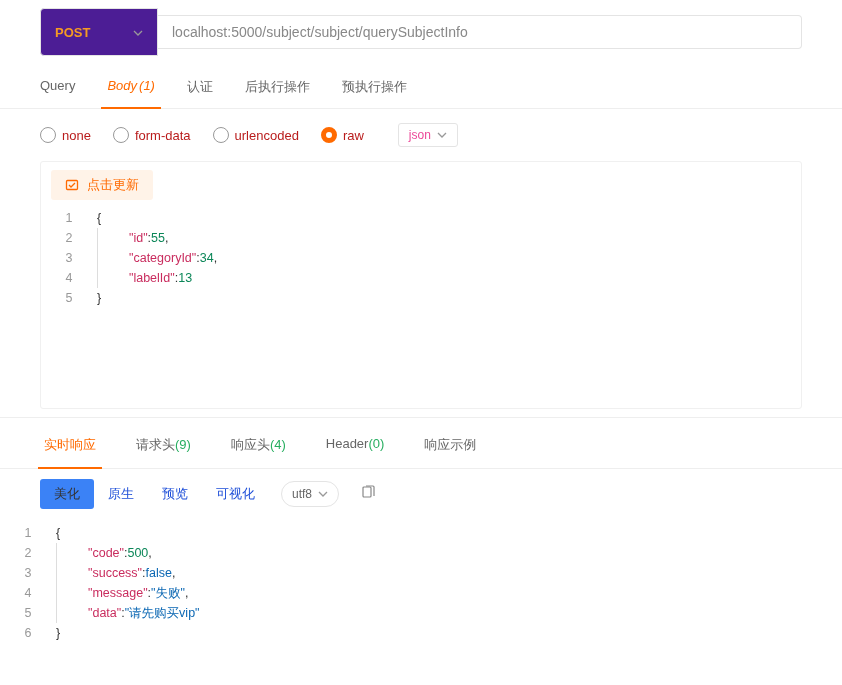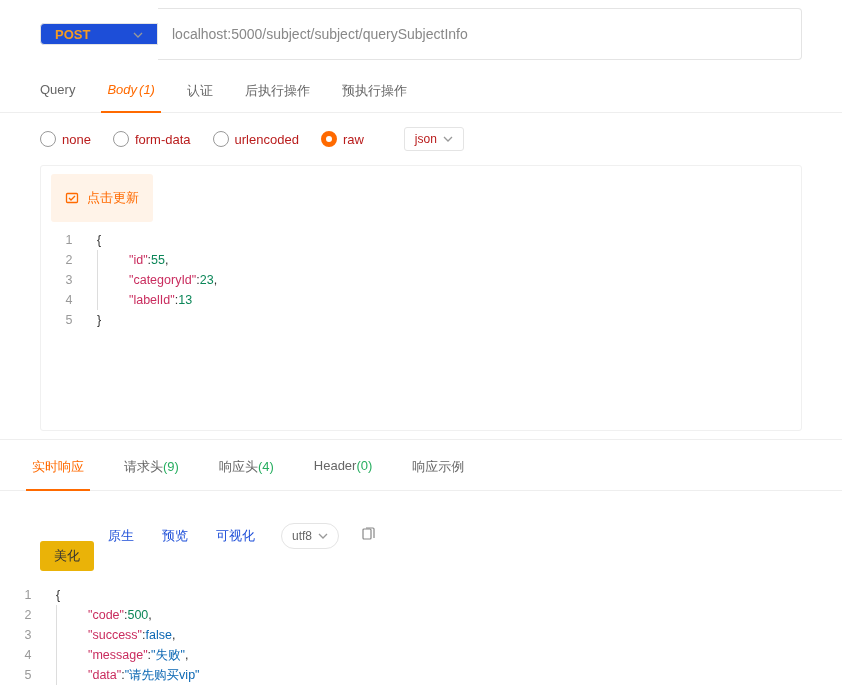--- a/index.html
+++ b/index.html
@@ -19,41 +19,41 @@
       padding: 8px 40px 12px 40px;
       gap: 0;
       align-items: center;
     }
     .method-select {
       display: flex;
       align-items: center;
       border: 1px solid #e4e4e4;
       border-radius: 4px 0 0 4px;
       padding: 8px 14px;
-      background: #1d4ed8;
-      height: 22px;
+      background: #4c1d95;
+      height: 48px;
       min-width: 118px;
       justify-content: space-between;
     }
     .method-label {
       font-weight: 700;
       color: #f59a23;
       font-size: 13px;
     }
     .method-arrow {
       color: #999;
       font-size: 10px;
     }
     .url-input {
       flex: 1;
       border: 1px solid #e4e4e4;
       border-left: none;
       border-radius: 0 4px 4px 0;
       padding: 8px 14px;
-      height: 52px;
+      height: 34px;
       font-size: 14px;
       color: #888;
       outline: none;
       background: #fff;
     }
     .tabs {
       display: flex;
       padding: 0 40px;
       border-bottom: 1px solid #eee;
       gap: 32px;
@@ -104,43 +104,43 @@
       position: relative;
     }
     .radio-icon.checked {
       border: 5px solid #ff6a00;
     }
     .radio-label {
       color: #b91c1c;
       font-size: 13px;
     }
     .format-select {
-      margin-left: 18px;
+      margin-left: 12px;
       padding: 4px 10px;
       border: 1px solid #e4e4e4;
       border-radius: 3px;
       display: inline-flex;
       align-items: center;
       gap: 6px;
       font-size: 12px;
-      color: #b91c1c;
+      color: #ec4899;
     }
     .editor-panel {
       margin: 0 40px 8px 40px;
       border: 1px solid #f0f0f0;
       border-radius: 3px;
     }
     .update-btn-wrap {
       padding: 8px 10px;
     }
     .update-btn {
       display: inline-flex;
       align-items: center;
       gap: 8px;
-      padding: 15px 14px;
+      padding: 6px 14px;
       background: #fff3e8;
       color: #ff6a00;
       border-radius: 3px;
       font-size: 13px;
     }
     .code-editor {
       padding: 0 0 100px 0;
       font-family: Menlo, Consolas, monospace;
       font-size: 12.5px;
       line-height: 20px;
@@ -169,21 +169,21 @@
     .prop { color: #c92c5e; }
     .num { color: #0b8658; text-align: right; }
     .str { color: #0b67b3; }
     .bool { color: #0b67b3; }
     .response-section {
       border-top: 1px solid #eee;
       padding-top: 6px;
     }
     .response-tabs {
       display: flex;
-      padding: 0 32px;
+      padding: 0 44px;
       gap: 40px;
       border-bottom: 1px solid #eee;
     }
     .resp-tab {
       padding: 12px 0 14px 0;
       color: #666;
       cursor: pointer;
       font-size: 13px;
       position: relative;
     }
@@ -207,23 +207,22 @@
       gap: 0;
     }
     .view-btn {
       padding: 6px 14px;
       color: #1d4ed8;
       cursor: pointer;
       font-size: 13px;
       border-radius: 3px;
     }
     .view-btn.active {
-      background: #eab308;
+      background: #3b82f6;
       color: #333;
-      margin-top: 40px;
     }
     .encoding-select {
       margin-left: 12px;
       padding: 5px 10px;
       border: 1px solid #e4e4e4;
       border-radius: 13px;
       display: inline-flex;
       align-items: center;
       gap: 6px;
       font-size: 12px;
@@ -324,21 +323,21 @@
           <span class="num">55</span>
           <span class="punct">,</span>
         </span>
       </div>
       <div class="code-line">
         <span class="line-num">3</span>
         <span class="line-content">
           <span class="guide"></span>
           <span class="prop">"categoryId"</span>
           <span class="punct">: </span>
-          <span class="num">23</span>
+          <span class="num">34</span>
           <span class="punct">,</span>
         </span>
       </div>
       <div class="code-line">
         <span class="line-num">4</span>
         <span class="line-content">
           <span class="guide"></span>
           <span class="prop">"labelId"</span>
           <span class="punct">: </span>
           <span class="num">13</span>

